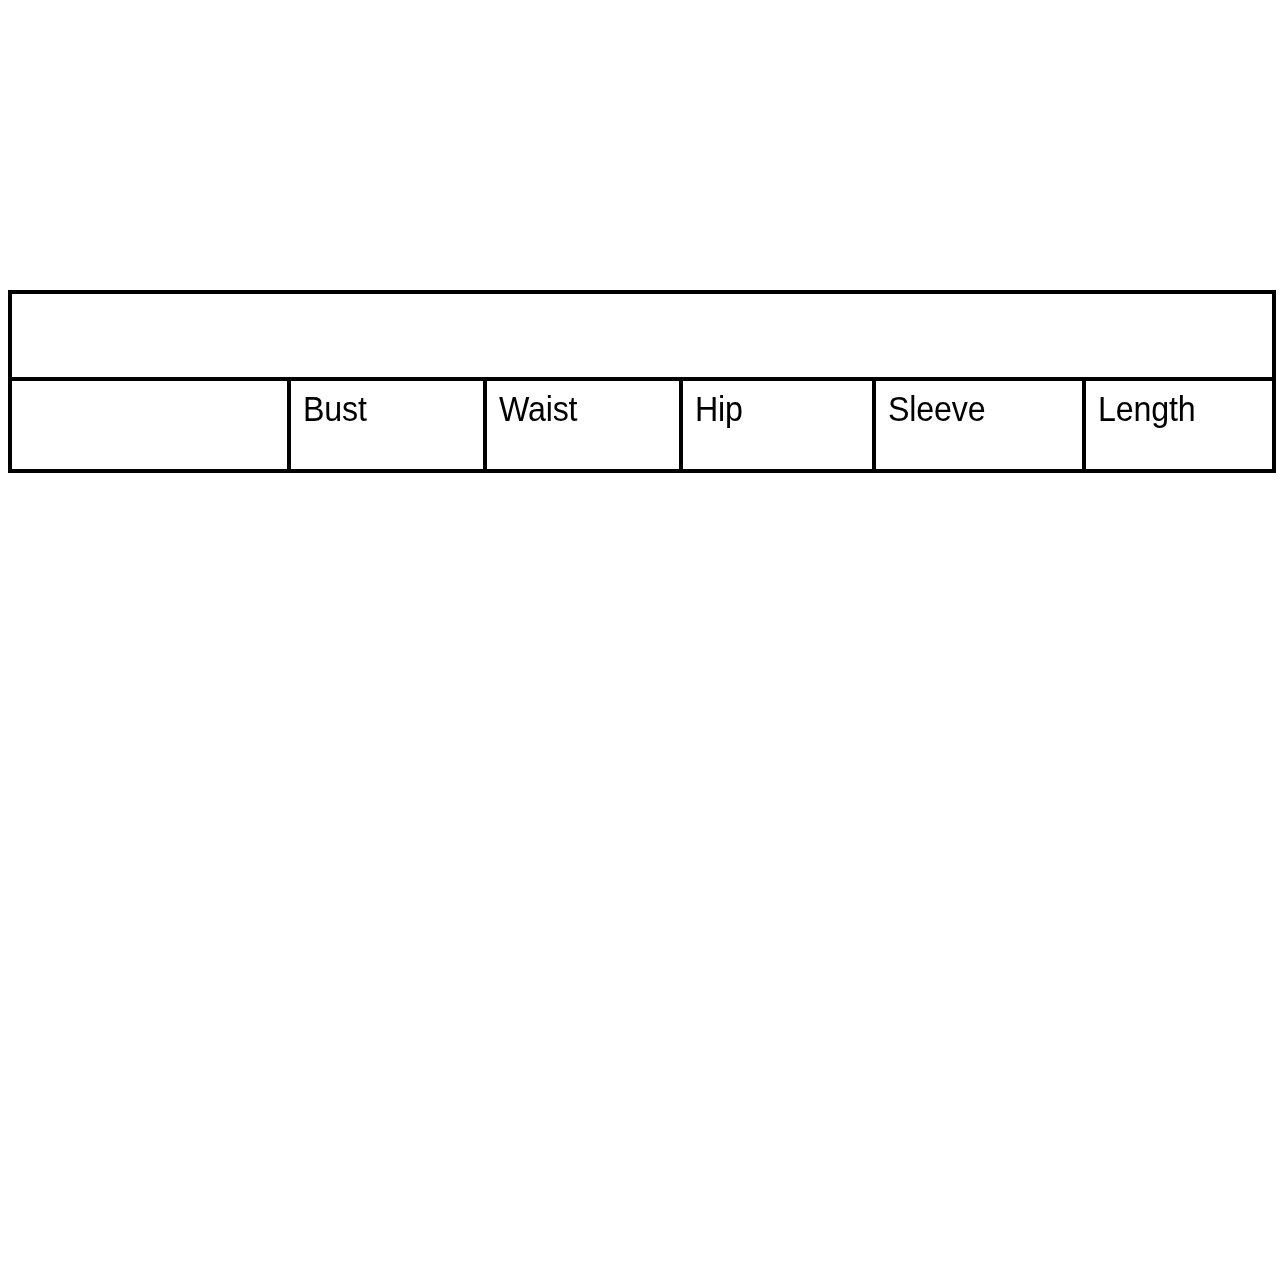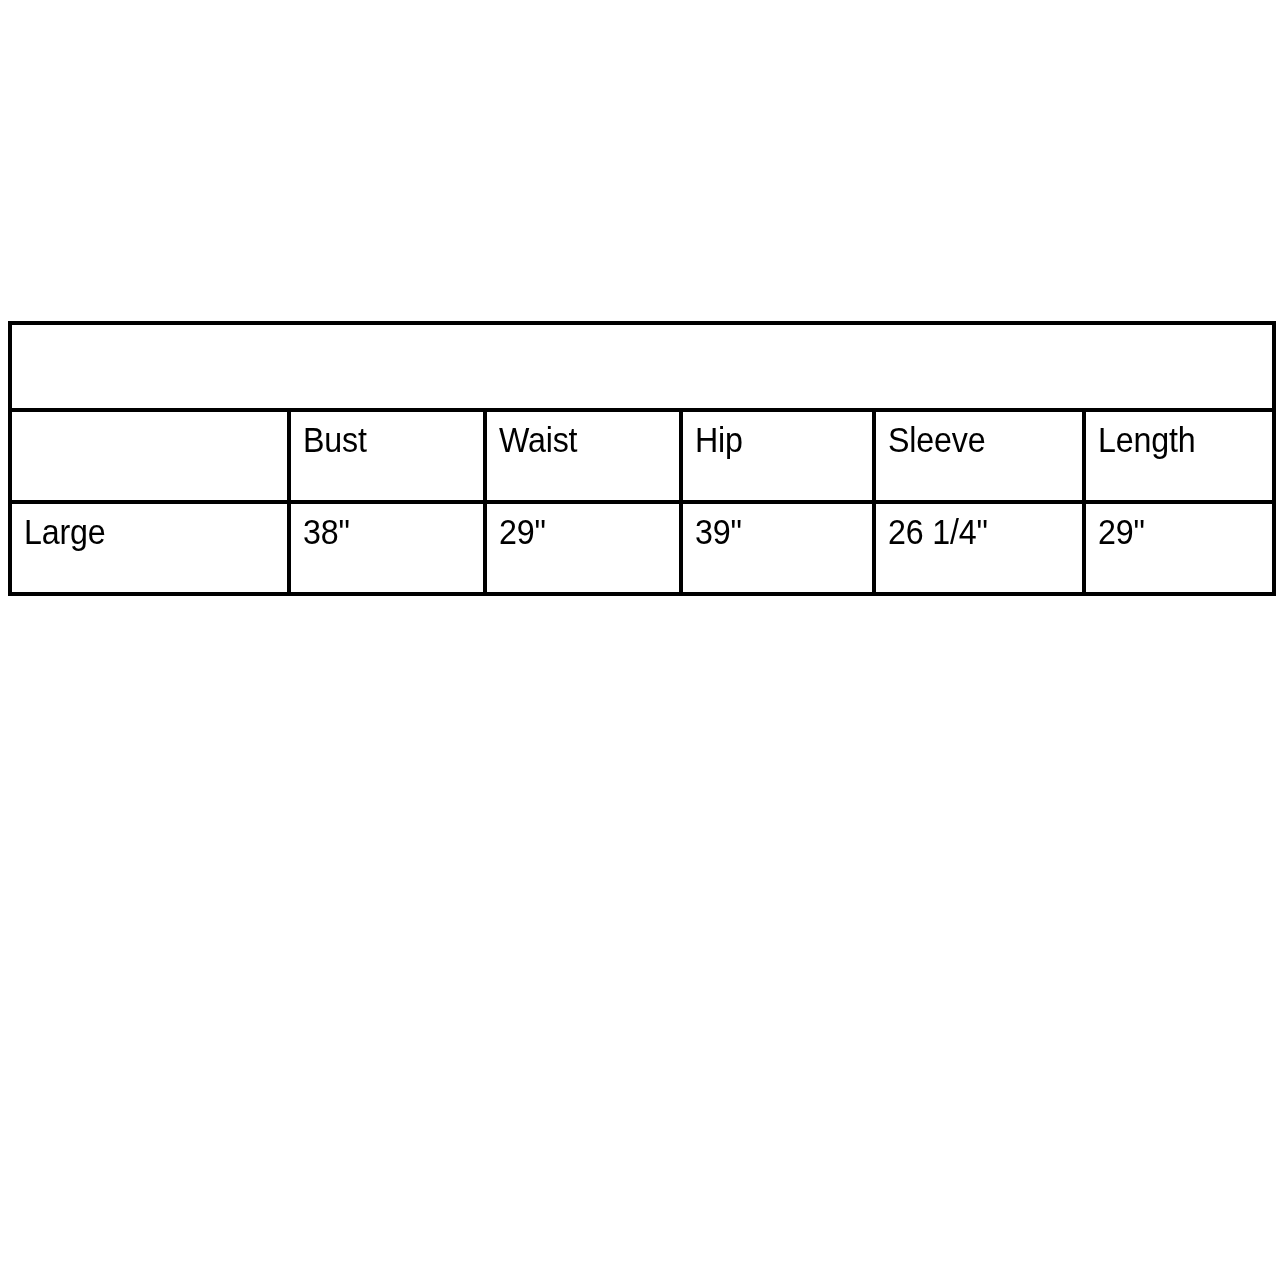--- a/index.html
+++ b/index.html
@@ -13,21 +13,20 @@
     font-family: "Liberation Sans", sans-serif;
     color: #000000;
     overflow: hidden;
   }
 
   #page {
     position: relative;
     width: 1280px;
     height: 1064px;
     background: #ffffff;
-    margin-top: 31px;
   }
 
   
   #size-chart-wrap {
     position: absolute;
     left: 8px;
     top: 290px;
     width: 1264px;
   }
 
@@ -97,26 +96,18 @@
           <td><span class="cell-text"></span></td>
           <td><span class="cell-text">Bust</span></td>
           <td><span class="cell-text">Waist</span></td>
           <td><span class="cell-text">Hip</span></td>
           <td><span class="cell-text">Sleeve</span></td>
           <td><span class="cell-text">Length</span></td>
         </tr>
 
 
 
-        <tr class="data-row">
-          <td><span class="cell-text">Large</span></td>
-          <td><span class="cell-text">38"</span></td>
-          <td><span class="cell-text">29"</span></td>
-          <td><span class="cell-text">39"</span></td>
-          <td><span class="cell-text">26 1/4"</span></td>
-          <td><span class="cell-text">29"</span></td>
-        </tr>
 
       </tbody>
     </table>
   </div>
 
 </div>
 
 </body></html>

